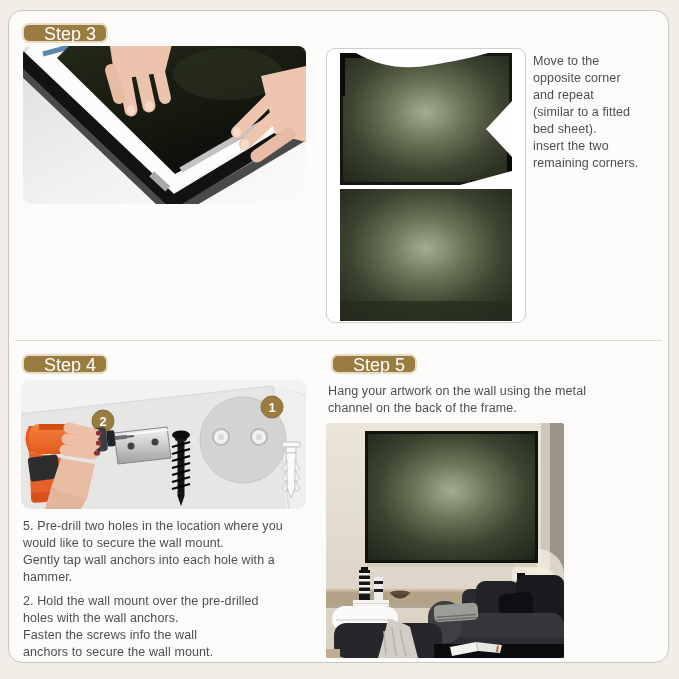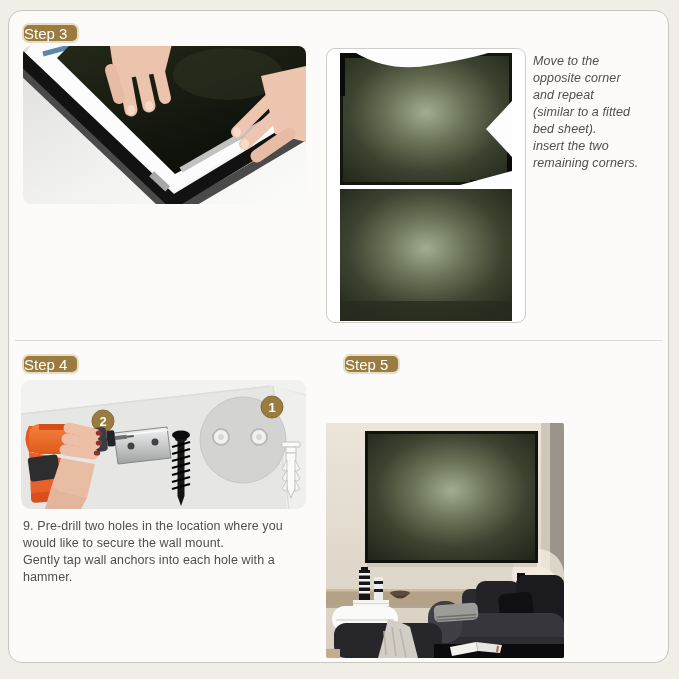--- a/index.html
+++ b/index.html
@@ -10,22 +10,22 @@
     position:relative;overflow:hidden;
   }
   .panel{
     position:absolute;left:8px;top:10px;width:659px;height:651px;
     background:#fcfbf9;border:1px solid #c8c6c1;border-radius:14px;
   }
   .panel *{position:absolute;box-sizing:border-box;}
   .divider{left:6px;top:329px;width:647px;height:1px;background:#dcdad5;}
   .badge{
     display:inline-block;height:20px;line-height:16px;
-    padding:1px 10px 0 0;
-    background:#9a7b40;color:#fff;font-size:15px;
+    padding:1px 10px 0 20px;
+    background:#9a7b40;color:#fff;font-size:18px;
     border:2px solid #e6ddc4;border-radius:7px;
     white-space:nowrap;
   }
   .txt{
     color:#4f4f4f;font-size:12.5px;line-height:17px;
     white-space:pre-line;letter-spacing:0.1px;
   }
   .accent{color:#a68c52;}
   .photo{overflow:hidden;border-radius:8px;}
   .card-right{
@@ -124,21 +124,21 @@
             <stop offset="0.3" stop-color="#6b7458"></stop>
           <stop offset="0.6" stop-color="#3c4330"></stop>
             <stop offset="1" stop-color="#1e2317"></stop>
         </radialGradient>
       </defs>
       <rect width="172" height="132" fill="url(#olv2)"></rect>
       <rect x="0" y="112" width="172" height="20" fill="#272c1e" opacity="0.75"></rect>
     </svg>
   </div>
 
-  <div class="txt" style="left:524px;top:42px;width:132px;font-style:italic;">Move to the
+  <div class="txt" style="left:524px;top:42px;width:132px;">Move to the
 opposite corner
 and repeat
 (similar to a fitted
 bed sheet).
 insert the two
 remaining corners.</div>
 
   <div class="divider"></div>
 
   <span class="badge" style="left:13px;top:343px;">Step 4</span>
@@ -235,27 +235,33 @@
         <path d="M-4,18 L-9,27 L-4,30 Z" fill="#f2f2f0" stroke="#c3c3c1" stroke-width="0.8"></path>
         <path d="M-4,28 L-9,37 L-4,40 Z" fill="#f2f2f0" stroke="#c3c3c1" stroke-width="0.8"></path>
         <path d="M-4,38 L-9,47 L-4,50 Z" fill="#f2f2f0" stroke="#c3c3c1" stroke-width="0.8"></path>
         <path d="M4,18 L9,27 L4,30 Z" fill="#f2f2f0" stroke="#c3c3c1" stroke-width="0.8"></path>
         <path d="M4,28 L9,37 L4,40 Z" fill="#f2f2f0" stroke="#c3c3c1" stroke-width="0.8"></path>
         <path d="M4,38 L9,47 L4,50 Z" fill="#f2f2f0" stroke="#c3c3c1" stroke-width="0.8"></path>
       </g>
     </svg>
   </div>
 
-  <div class="txt" style="left:14px;top:507px;width:302px;">9. Pre-drill two holes in the location where you
+  <div class="txt" style="left:14px;top:507px;width:302px;">5. Pre-drill two holes in the location where you
 would like to secure the wall mount.
 Gently tap wall anchors into each hole with a
 hammer.</div>
-
-  <span class="badge" style="left:322px;top:343px;margin-left:12px;">Step 5</span>
-
+  <div class="txt" style="left:14px;top:582px;width:302px;">2. Hold the wall mount over the pre-drilled
+holes with the wall anchors.
+Fasten the screws info the wall
+anchors to secure the wall mount.</div>
+
+  <span class="badge" style="left:322px;top:343px;">Step 5</span>
+
+  <div class="txt" style="left:319px;top:372px;width:330px;">Hang your artwork on the wall using the metal
+channel on the back of the frame.</div>
 
   <div class="scene5">
     <svg width="238" height="235" viewBox="0 0 238 235">
       <defs>
         <linearGradient id="wallG" x1="0" y1="0" x2="0" y2="1">
           <stop offset="0" stop-color="#ebe5da"></stop>
             <stop offset="1" stop-color="#d8cfc1"></stop>
         </linearGradient>
         <radialGradient id="olv3" cx="0.5" cy="0.45" r="0.75">
           <stop offset="0" stop-color="#a3ad8e"></stop>

